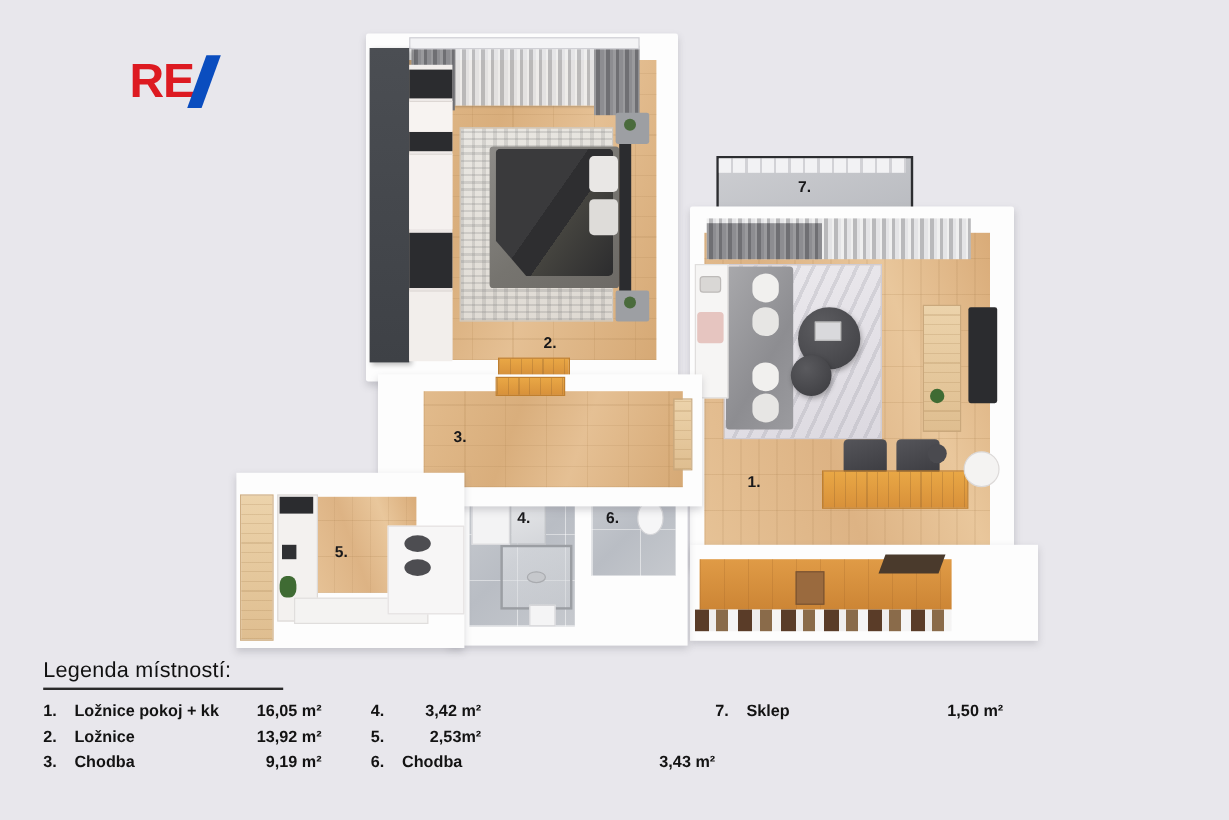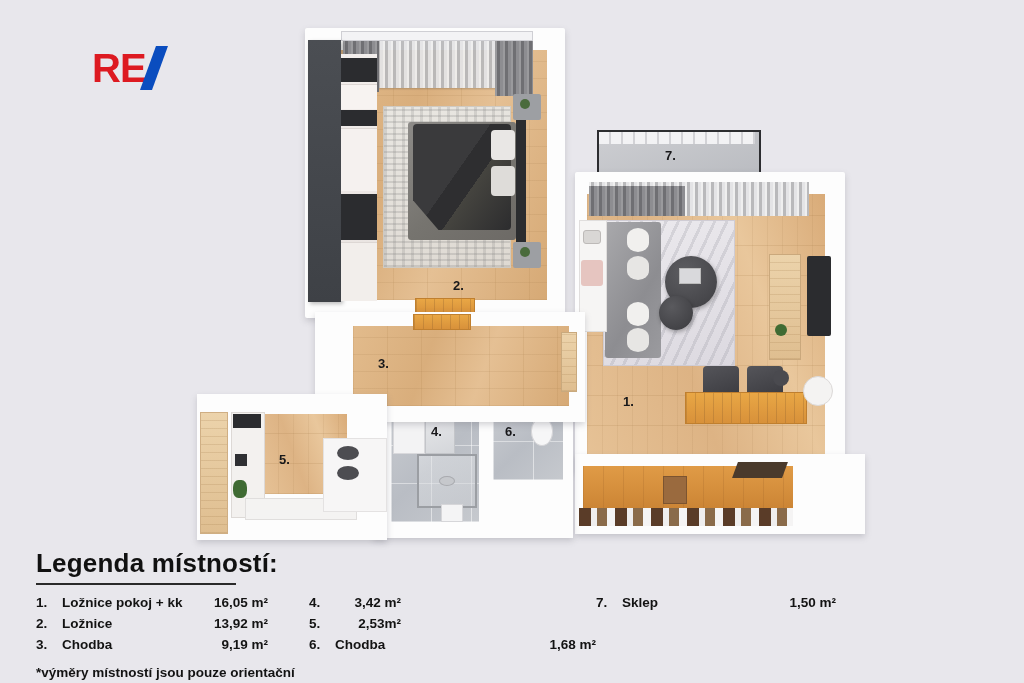--- a/index.html
+++ b/index.html
@@ -6,21 +6,21 @@
   body{
     width:1024px;height:683px;
     background:#e8e7ec;
     font-family:"Liberation Sans", sans-serif;
     overflow:hidden;
     position:relative;
   }
   #root{position:relative;width:1024px;height:683px;}
 
   
-  .logo{position:absolute;left:92px;top:46px;display:flex;align-items:center;
+  .logo{position:absolute;left:108px;top:46px;display:flex;align-items:center;
         font-size:40px;font-weight:bold;letter-spacing:-1px;line-height:1;}
   .logo .re, .logo .max{color:#dd1a21;font-family:"Liberation Sans", sans-serif;font-weight:bold;}
   .logo .slash{width:26px;height:44px;position:relative;margin:0 -2px;}
   .logo .slash::before{content:"";position:absolute;left:4px;top:0;width:12px;height:44px;
      background:#0a4dbf;transform:skewX(-20deg);}
 
   
   .plan{position:absolute;left:175px;top:14px;width:700px;height:520px;}
   .sh{position:absolute;}
   .wall-sh{background:#fdfdfd;box-shadow:0 3px 6px rgba(120,120,130,.30);}
@@ -64,21 +64,21 @@
   }
   .wood-light{
     background:repeating-linear-gradient(0deg,rgba(150,110,60,.18) 0 1px,rgba(0,0,0,0) 1px 8px),
                linear-gradient(180deg,#ecd3ab,#dfbe90);
   }
   .roomnum{position:absolute;font-family:"Liberation Sans", sans-serif;font-weight:bold;
            font-size:13px;color:#18181a;}
 
   
   .legend{position:absolute;left:36px;top:548px;width:950px;}
-  .legend-title{font-size:26px;font-weight:bold;color:#111;letter-spacing:.2px;
+  .legend-title{font-size:18px;font-weight:normal;color:#111;letter-spacing:.2px;
                 display:inline-block;padding-bottom:2px;}
   .legend-rule{width:200px;height:2px;background:#2a2a2a;margin-top:2px;margin-bottom:9px;}
   .legend-cols{display:flex;}
   .legend-col{display:flex;flex-direction:column;gap:3px;}
   .col1{width:273px;}
   .col2{width:287px;}
   .col3{width:240px;}
   .lrow{display:flex;font-size:13.5px;font-weight:bold;color:#131313;line-height:18px;}
   .lnum{width:26px;flex:0 0 26px;}
   .lname{flex:1 1 auto;white-space:nowrap;}
@@ -274,30 +274,29 @@
           <span class="lnum">4.</span>
           <span class="larea">3,42 m²</span>
         </div>
         <div class="lrow">
           <span class="lnum">5.</span>
           <span class="larea">2,53m²</span>
         </div>
         <div class="lrow">
           <span class="lnum">6.</span>
           <span class="lname">Chodba</span>
-          <span class="larea">1,68 m²</span>
+          <span class="larea">3,43 m²</span>
         </div>
       </div>
 
       <div class="legend-col col3">
         <div class="lrow">
           <span class="lnum">7.</span>
           <span class="lname">Sklep</span>
           <span class="larea">1,50 m²</span>
         </div>
       </div>
 
     </div>
 
-    <div class="footnote">*výměry místností jsou pouze orientační</div>
   </div>
 
 </div>
 
 </body></html>

